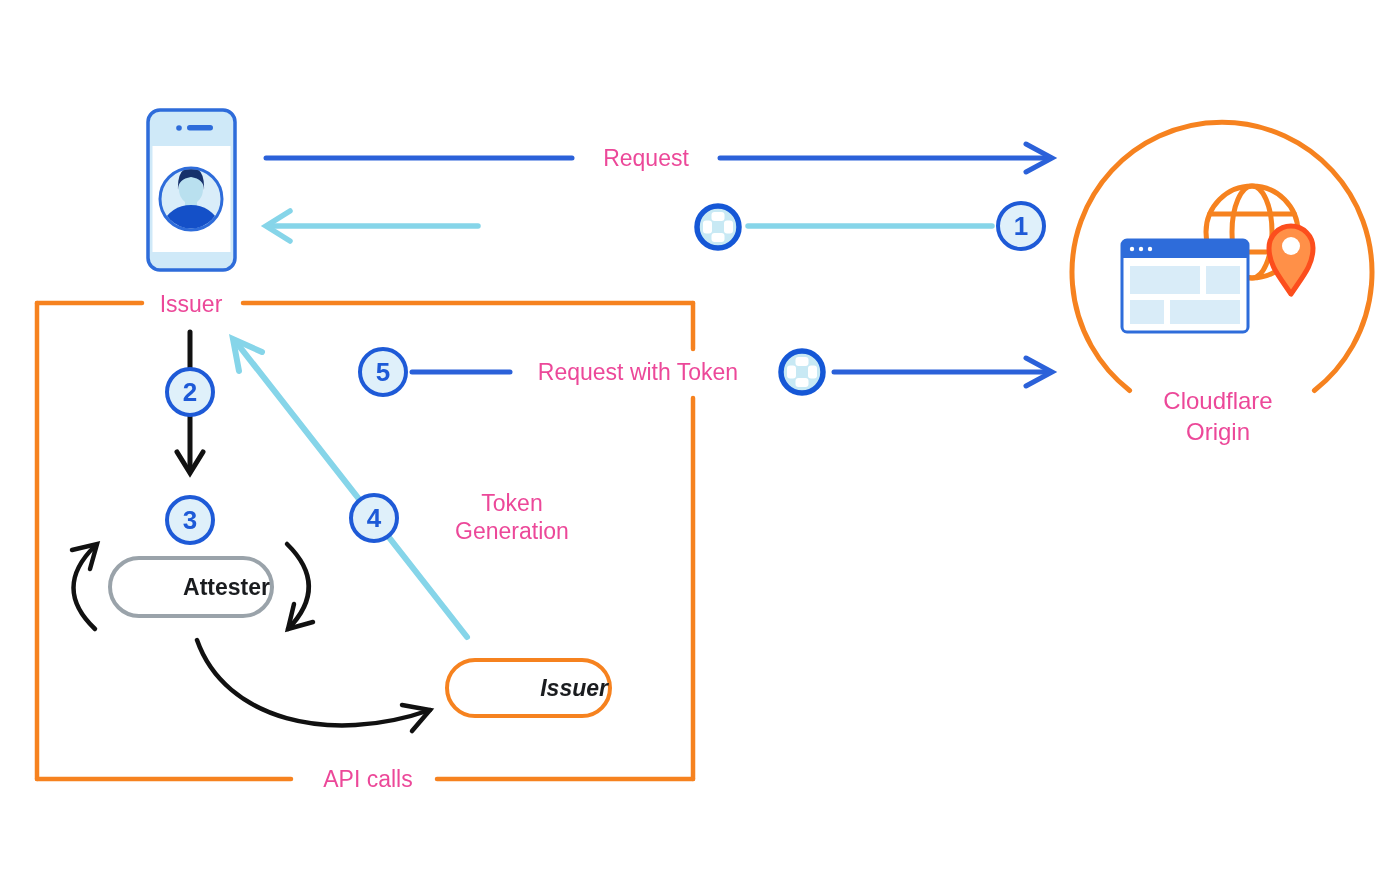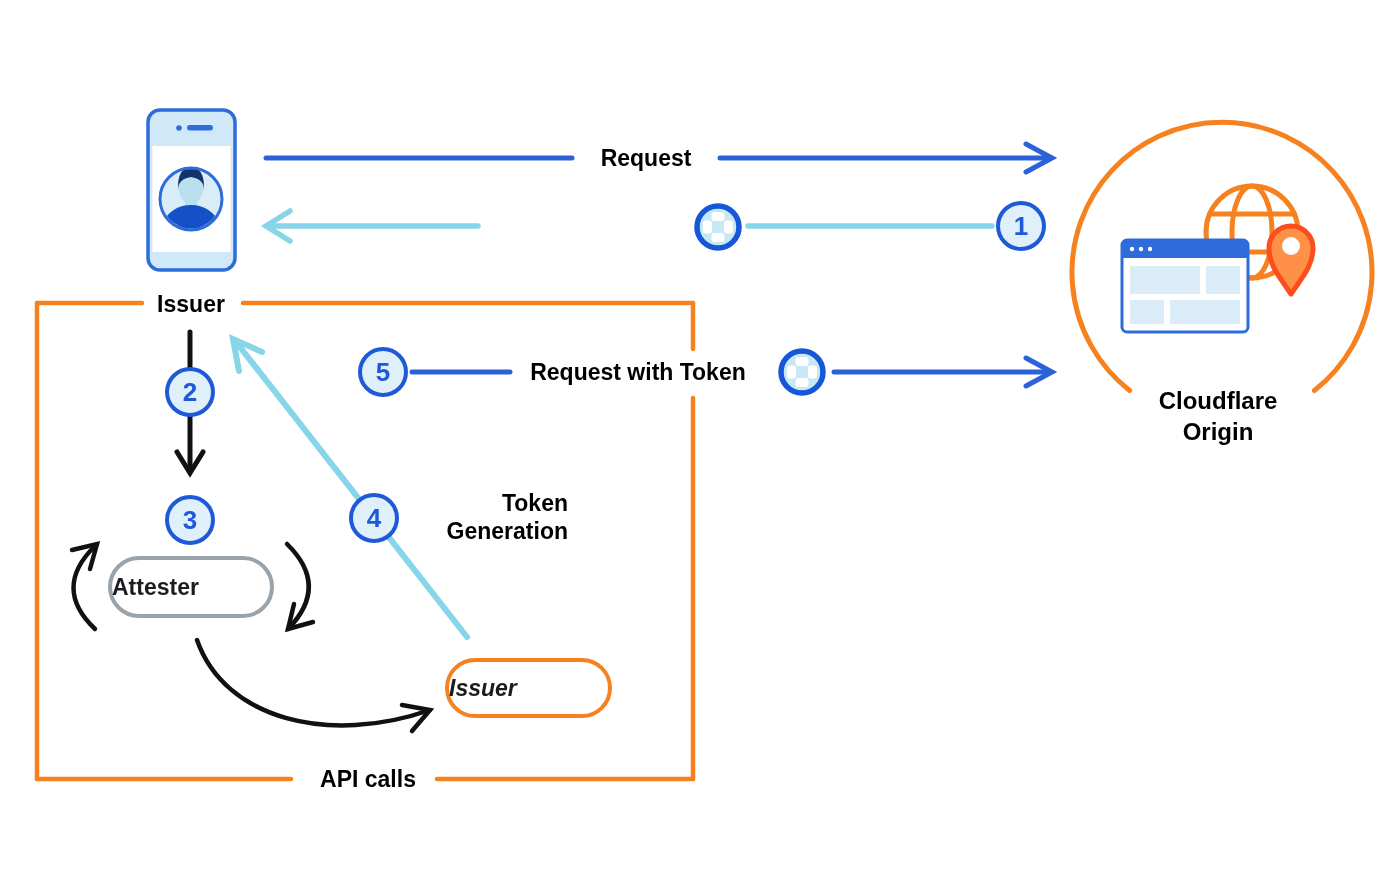--- a/index.html
+++ b/index.html
@@ -1,24 +1,24 @@
 <!DOCTYPE html>
 <html><head>
 <meta charset="utf-8">
 <style>
   html,body{margin:0;padding:0;background:#ffffff;}
   .canvas{position:relative;width:1390px;height:882px;background:#ffffff;overflow:hidden;
           font-family:"Liberation Sans",sans-serif;}
   .canvas svg{position:absolute;left:0;top:0;}
-  .lbl{position:absolute;font-weight:700;color:#000000;text-align:center;}
+  .lbl{position:absolute;font-weight:400;color:#ec4899;text-align:center;}
   .lbl-23{font-size:23px;line-height:28px;}
   .lbl-24{font-size:24px;line-height:31px;}
-  .lbl-left{text-align:right;}
+  .lbl-left{text-align:center;margin-left:24px;}
   .pill{position:absolute;box-sizing:border-box;background:#ffffff;display:flex;
-        align-items:center;justify-content:flex-start;font-weight:700;font-size:23px;color:#1a1c1f;}
+        align-items:center;justify-content:flex-end;font-weight:700;font-size:23px;color:#1a1c1f;}
   .pill-attester{left:108px;top:556px;width:166px;height:62px;border:4px solid #9aa3aa;border-radius:34px;}
   .pill-issuer{left:445px;top:658px;width:167px;height:60px;border:4px solid #f6821f;border-radius:32px;font-style:italic;}
   .step{position:absolute;box-sizing:border-box;width:50px;height:50px;border:4px solid #1e5ad7;
         border-radius:50%;background:#dff0fa;color:#1e5ad7;font-weight:700;font-size:26px;
         display:flex;align-items:center;justify-content:center;}
   .s1{left:996px;top:201px;} .s2{left:165px;top:367px;} .s3{left:165px;top:495px;}
   .s4{left:349px;top:493px;} .s5{left:358px;top:347px;}
   .client-lbl{left:130px;top:290px;width:122px;}
   .request-lbl{left:566px;top:144px;width:160px;}
   .ask-lbl{left:472px;top:212px;width:240px;}

